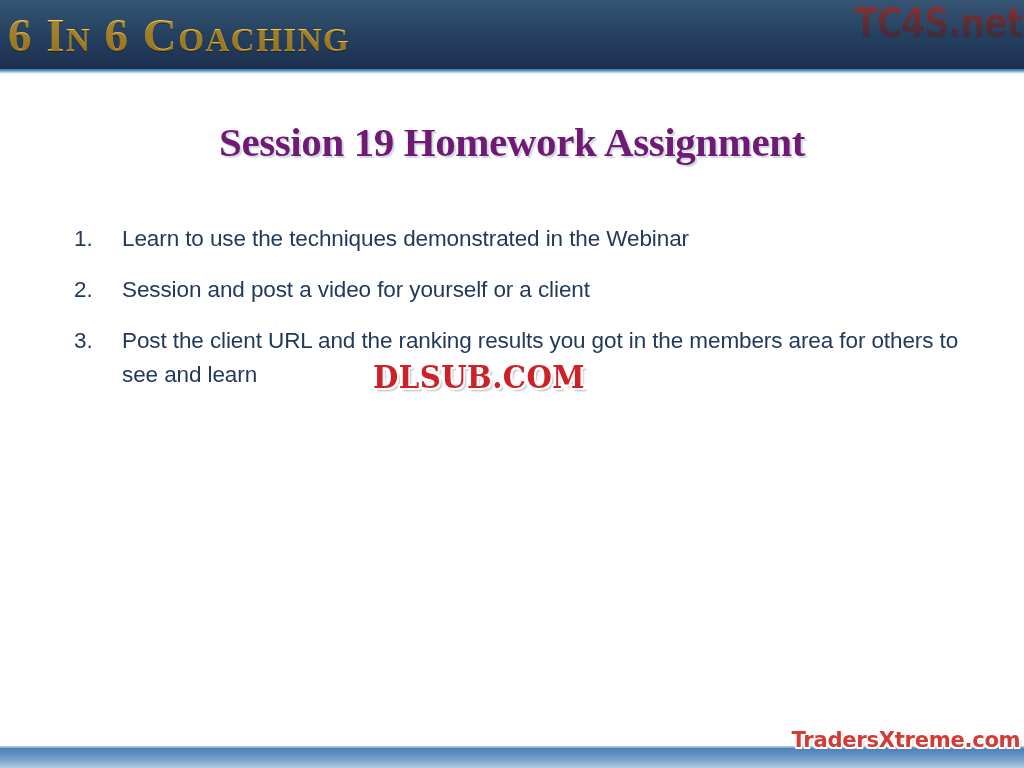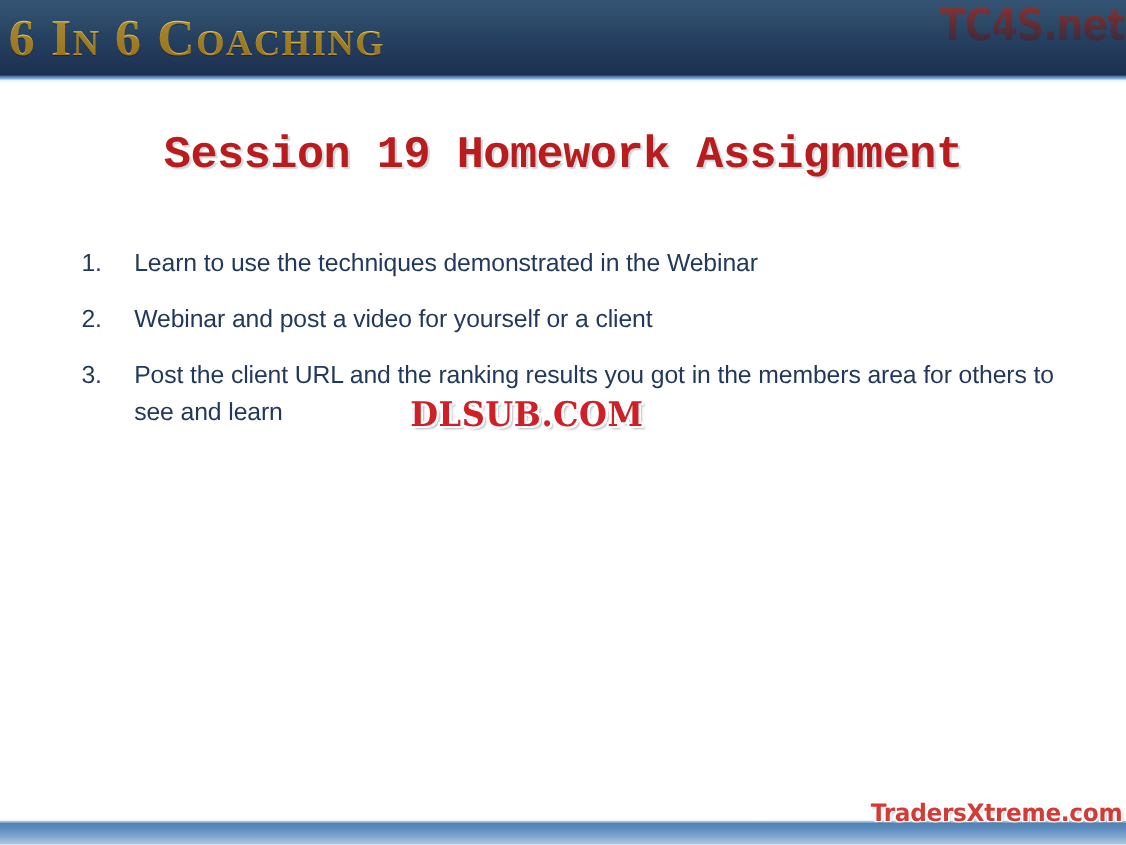--- a/index.html
+++ b/index.html
@@ -99,26 +99,26 @@
     white-space: nowrap;
   }
 
   
   .slide-title {
     position: absolute;
     left: 0;
     top: 116px;
     width: 1024px;
     text-align: center;
-    font-family: Liberation Mono, monospace;
+    font-family: Liberation Serif, serif;
     font-size: 41px;
     line-height: 52px;
     font-weight: 700;
     letter-spacing: -0.4px;
-    color: #b91c1c;
+    color: #701a75;
     text-shadow: 2px 2px 1px rgba(200,210,220,0.85);
     white-space: nowrap;
   }
 
   
   .body-list {
     position: absolute;
     left: 74px;
     top: 222px;
     width: 890px;
@@ -224,21 +224,21 @@
 
   <div class="body-list">
 
     <div class="list-item">
       <span class="list-num">1.</span>
       <span class="list-text">Learn to use the techniques demonstrated in the Webinar</span>
     </div>
 
     <div class="list-item">
       <span class="list-num">2.</span>
-      <span class="list-text">Webinar and post a video for yourself or a client</span>
+      <span class="list-text">Session and post a video for yourself or a client</span>
     </div>
 
     <div class="list-item">
       <span class="list-num">3.</span>
       <span class="list-text">Post the client URL and the ranking results you got in the members area for others to see and learn</span>
     </div>
 
   </div>
 
   <div class="wm-dlsub">DLSUB.COM</div>

